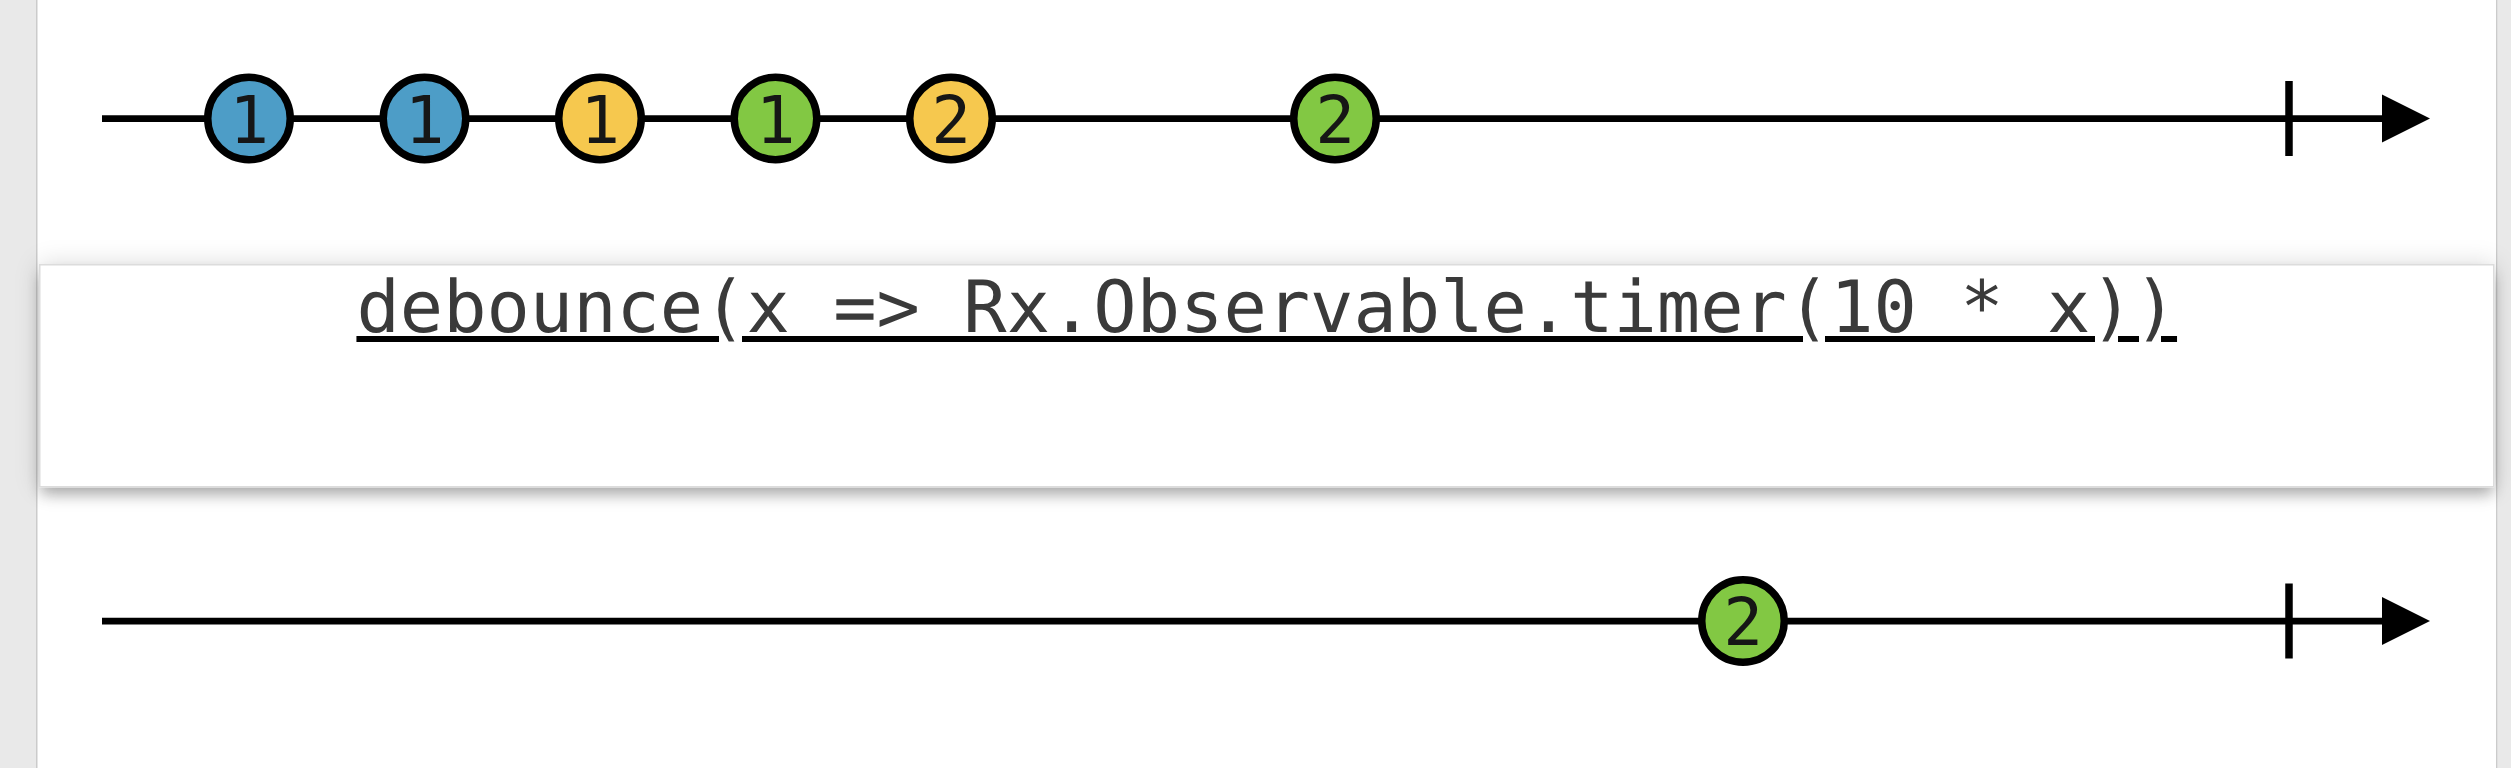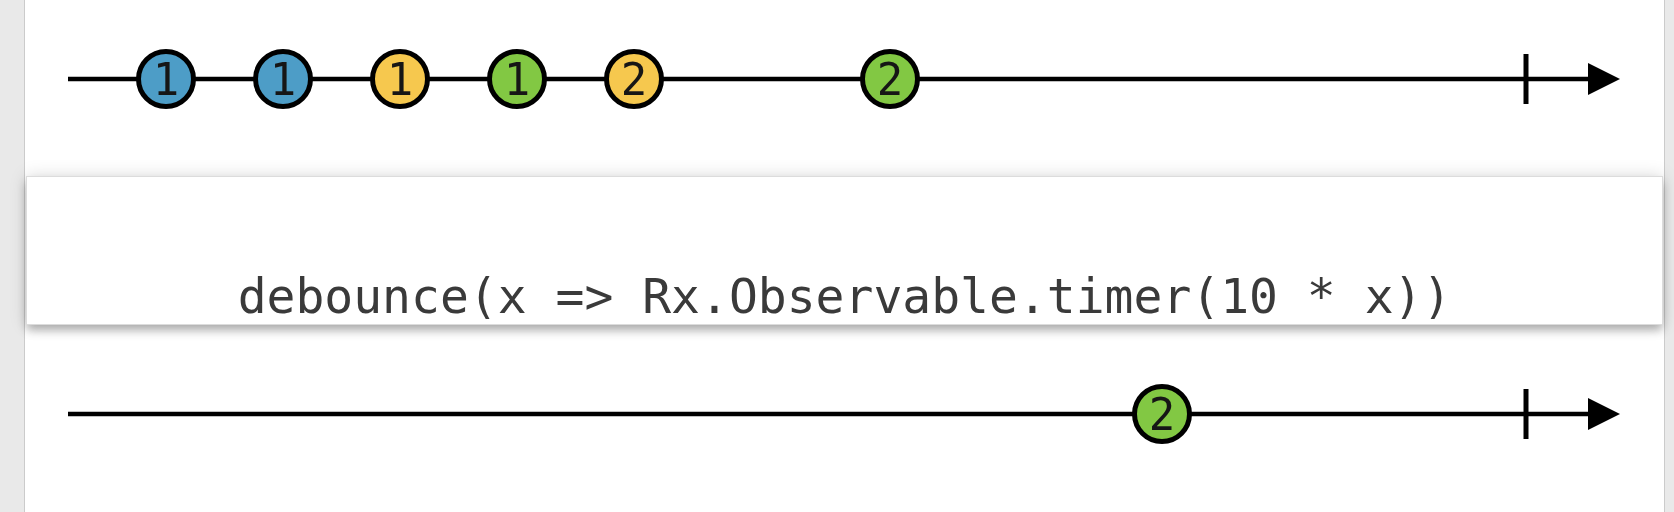--- a/index.html
+++ b/index.html
@@ -21,22 +21,23 @@
   svg.diagram {
     position:absolute; left:0; top:0; z-index:1;
   }
   .operator-box {
     position:absolute; left:26px; top:176px;
     width:1637px; height:149px;
     box-sizing:border-box;
     background:#ffffff;
     border:1px solid #dcdcdc;
     box-shadow:0 0 16px rgba(0,0,0,0.15), 0 6px 9px -1px rgba(0,0,0,0.28);
-    display:flex; align-items:flex-end; justify-content:center;
+    display:flex; align-items:flex-start; justify-content:center;
     z-index:2;
+    text-decoration:underline;
   }
   .operator-code {
     font-family:"DejaVu Sans Mono", monospace;
     font-size:48px;
     color:#3a3a3a;
     white-space:pre;
   }
   .marble { cursor:pointer; }
   .marble text {
     font-family:"DejaVu Sans Mono", monospace;

